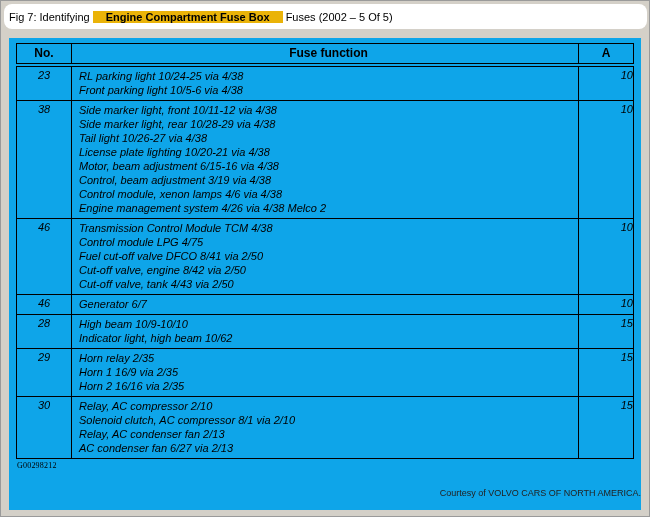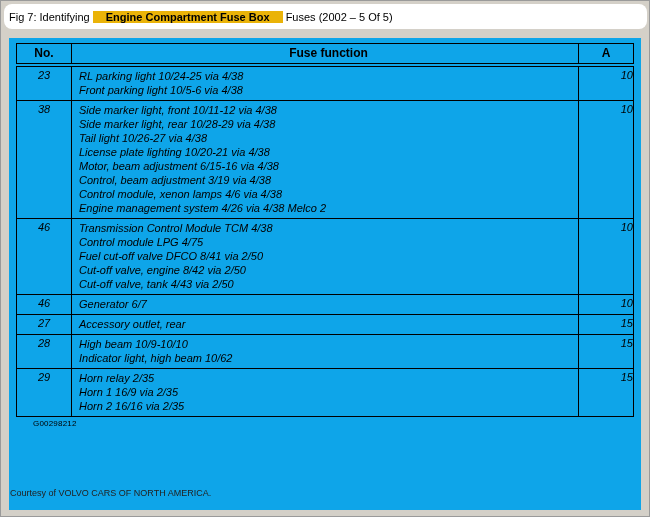--- a/index.html
+++ b/index.html
@@ -54,29 +54,30 @@
   }
   th.col-no { width: 55px; text-align: center; }
   th.col-fn { text-align: center; padding-left: 7px; }
   th.col-a  { width: 55px; text-align: center; }
   table.fuse td { font-size: 11px; vertical-align: top; font-style: italic; }
   td.col-no { text-align: center; padding-top: 2px; }
   td.col-a  { text-align: right; padding-top: 2px; }
   td.col-fn { padding: 2px 4px 3px 7px; }
   .fn-line { line-height: 14px; }
   .figure-id {
-    margin: 2px 0 0 24px;
+    margin: 2px 0 0 8px;
     font-size: 8px;
     letter-spacing: 0.2px;
+    font-family: Liberation Serif, serif;
   }
   .courtesy {
     position: absolute;
     left: 1px; right: 0;
     bottom: 12px;
-    text-align: left;
+    text-align: right;
     font-size: 9px;
     color: #222;
   }
 </style>
 </head>
 <body>
 
 <div class="screen">
 
   <div class="caption-bar">
@@ -128,43 +129,46 @@
             <td class="col-a">10</td>
           </tr>
           <tr>
             <td class="col-no">46</td>
             <td class="col-fn">
               <div class="fn-line">Generator 6/7</div>
             </td>
             <td class="col-a">10</td>
           </tr>
           <tr>
-            <td class="col-no">27</td>
-            <td class="col-fn">
-              <div class="fn-line">Accessory outlet, rear</div>
-            </td>
-            <td class="col-a">15</td>
-          </tr>
-          <tr>
             <td class="col-no">28</td>
             <td class="col-fn">
               <div class="fn-line">High beam 10/9-10/10</div>
               <div class="fn-line">Indicator light, high beam 10/62</div>
             </td>
             <td class="col-a">15</td>
           </tr>
           <tr>
             <td class="col-no">29</td>
             <td class="col-fn">
               <div class="fn-line">Horn relay 2/35</div>
               <div class="fn-line">Horn 1 16/9 via 2/35</div>
               <div class="fn-line">Horn 2 16/16 via 2/35</div>
             </td>
             <td class="col-a">15</td>
           </tr>
+          <tr>
+            <td class="col-no">30</td>
+            <td class="col-fn">
+              <div class="fn-line">Relay, AC compressor 2/10</div>
+              <div class="fn-line">Solenoid clutch, AC compressor 8/1 via 2/10</div>
+              <div class="fn-line">Relay, AC condenser fan 2/13</div>
+              <div class="fn-line">AC condenser fan 6/27 via 2/13</div>
+            </td>
+            <td class="col-a">15</td>
+          </tr>
         </tbody>
     </table>
 
     <div class="figure-id">G00298212</div>
 
     <div class="courtesy">Courtesy of VOLVO CARS OF NORTH AMERICA.</div>
 
   </div>
 </div>
 

